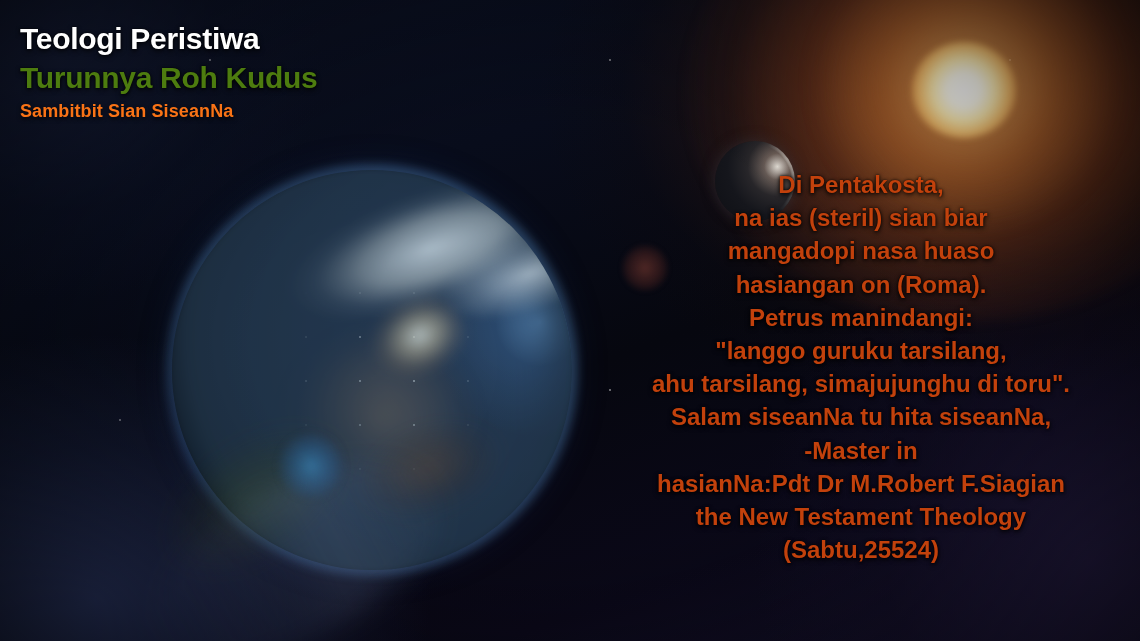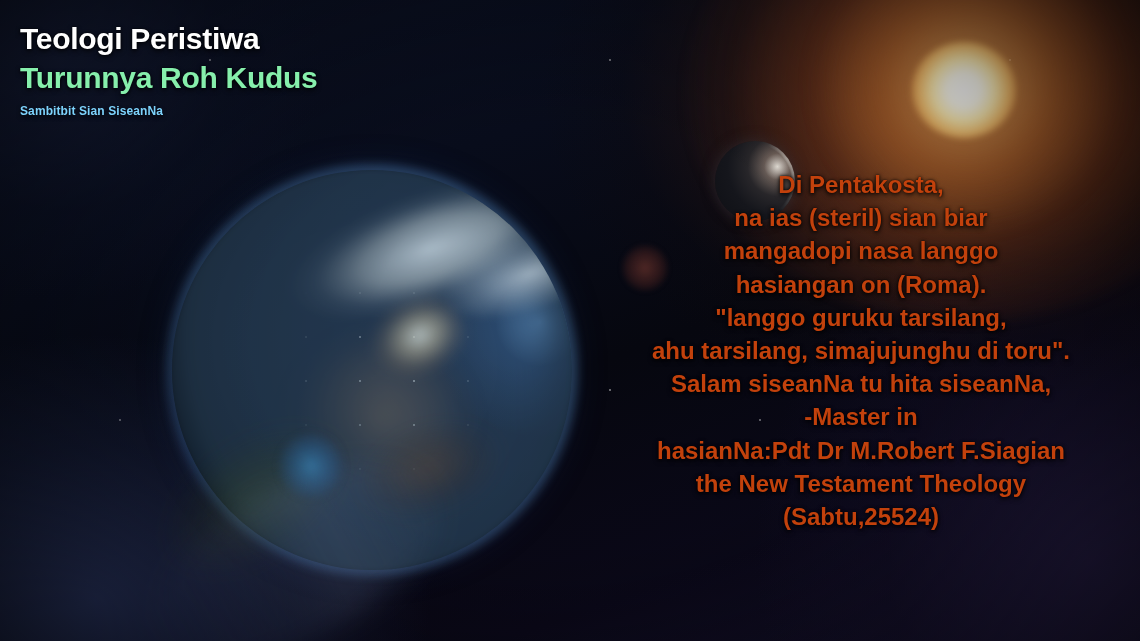--- a/index.html
+++ b/index.html
@@ -316,27 +316,27 @@
   }
   .title-main {
     font-size: 30px;
     line-height: 38px;
     color: #ffffff;
     text-shadow: 0 2px 5px rgba(0,0,0,0.85), 0 0 2px rgba(0,0,0,0.9);
   }
   .title-sub {
     font-size: 30px;
     line-height: 40px;
-    color: #86efac;
+    color: #4d7c0f;
     text-shadow: 0 2px 5px rgba(0,0,0,0.85), 0 0 2px rgba(0,0,0,0.9);
   }
   .title-small {
-    font-size: 12px;
+    font-size: 18px;
     line-height: 26px;
-    color: #7dd3fc;
+    color: #f97316;
     letter-spacing: 0.1px;
     text-shadow: 0 2px 4px rgba(0,0,0,0.85);
   }
 
   .body-block {
     position: absolute;
     right: 44px;
     top: 168px;
     width: 470px;
     text-align: center;
@@ -389,22 +389,23 @@
 
   <div class="title-block">
     <p class="title-main">Teologi Peristiwa</p>
     <p class="title-sub">Turunnya Roh Kudus</p>
     <p class="title-small">Sambitbit Sian SiseanNa</p>
   </div>
 
   <div class="body-block">
     <p class="body-line">Di Pentakosta,</p>
     <p class="body-line">na ias (steril) sian biar</p>
-    <p class="body-line">mangadopi nasa langgo</p>
+    <p class="body-line">mangadopi nasa huaso</p>
     <p class="body-line">hasiangan on (Roma).</p>
+    <p class="body-line">Petrus manindangi:</p>
     <p class="body-line">"langgo guruku tarsilang,</p>
     <p class="body-line">ahu tarsilang, simajujunghu di toru".</p>
     <p class="body-line">Salam siseanNa tu hita siseanNa,</p>
     <p class="body-line">-Master in</p>
     <p class="body-line">hasianNa:Pdt Dr M.Robert F.Siagian</p>
     <p class="body-line">the New Testament Theology</p>
     <p class="body-line">(Sabtu,25524)</p>
   </div>
 
 </div>

